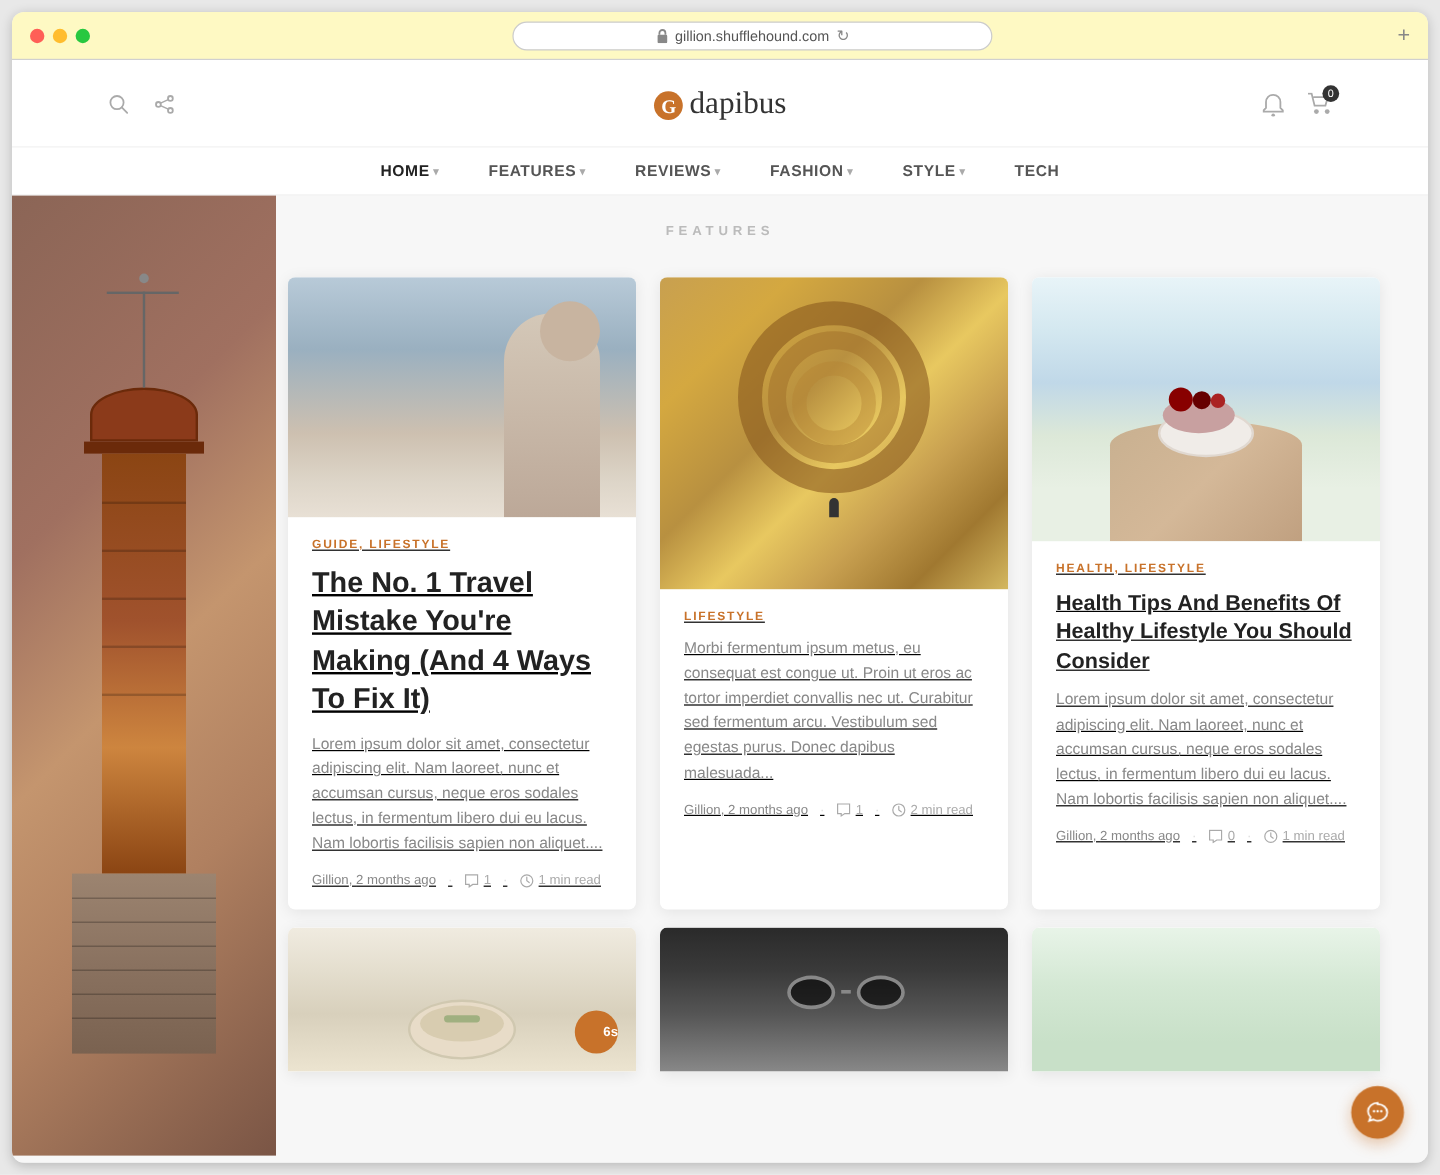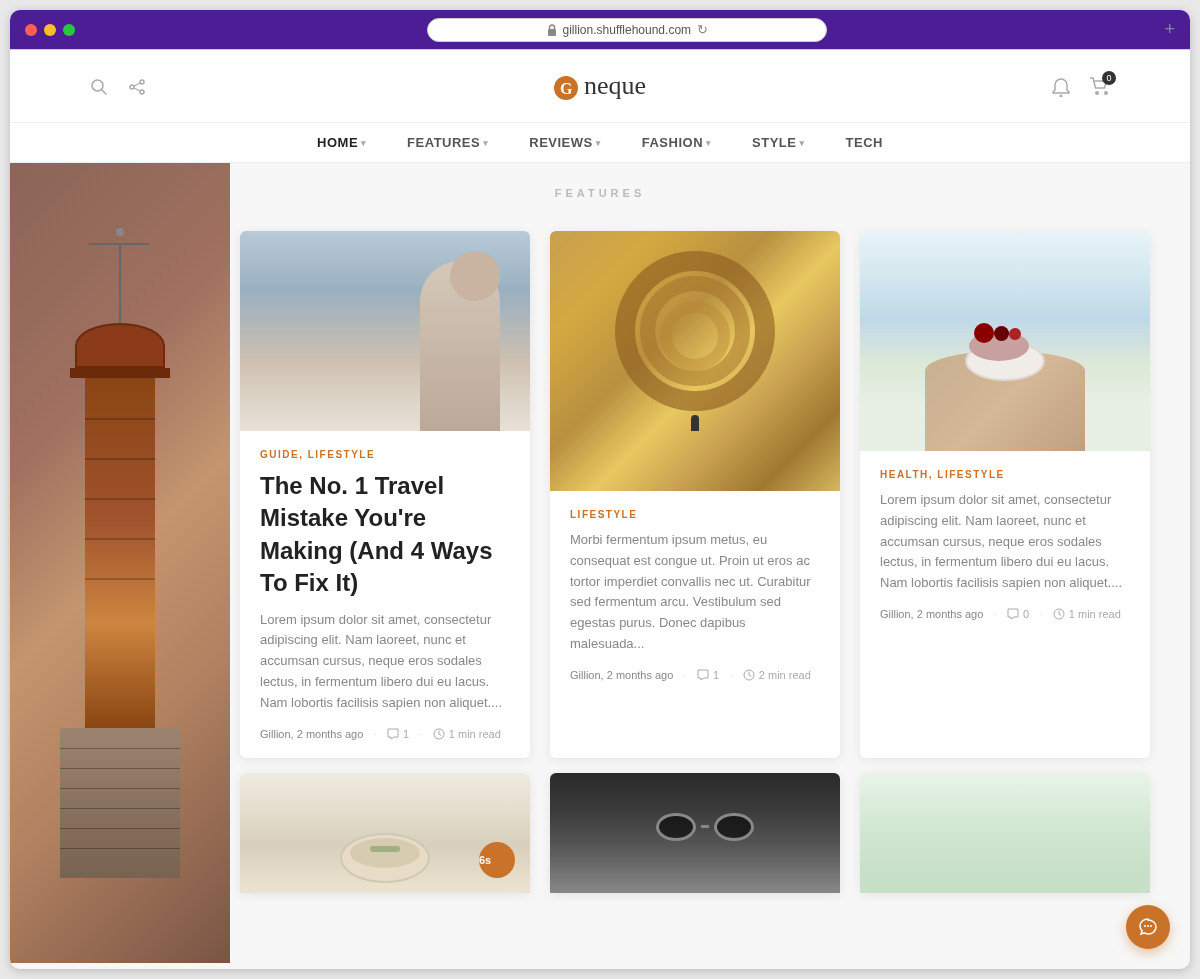--- a/index.html
+++ b/index.html
@@ -18,21 +18,21 @@
       border-radius: 10px;
       margin: 10px;
       height: 959px;
       box-shadow: 0 2px 10px rgba(0,0,0,0.2);
       overflow: hidden;
       display: flex;
       flex-direction: column;
     }
 
     .browser-titlebar {
-      background: #4c1d95;
+      background: #fef9c3;
       height: 40px;
       display: flex;
       align-items: center;
       padding: 0 15px;
       border-bottom: 1px solid #d0d0d0;
       flex-shrink: 0;
     }
 
     .traffic-lights {
       display: flex;
@@ -218,20 +218,21 @@
       text-transform: uppercase;
       z-index: 10;
       padding: 15px 0;
     }
 
     .card {
       background: #fff;
       border-radius: 6px;
       overflow: hidden;
       box-shadow: 0 2px 12px rgba(0,0,0,0.08);
+      text-decoration: underline;
     }
 
     .card-img-placeholder {
       width: 100%;
       height: 200px;
     }
 
     
     .img-woman {
       background: linear-gradient(180deg, #b0c4d4 0%, #8a9fb5 40%, #d4c9be 70%, #e8e0d8 100%);
@@ -300,21 +301,21 @@
     .slideshow-badge {
       position: absolute;
       bottom: 15px;
       right: 15px;
       width: 36px;
       height: 36px;
       background: #c8722a;
       border-radius: 50%;
       display: flex;
       align-items: center;
-      justify-content: flex-start;
+      justify-content: flex-end;
       color: #fff;
       font-size: 11px;
       font-weight: 600;
     }
 
     
     .second-row {
       margin-left: 210px;
       padding: 0 40px 0 20px;
       display: grid;
@@ -400,21 +401,21 @@
         </span>
       </div>
 
       <a class="site-logo">
         <span class="logo-g" style="font-size:28px;">
           <svg width="28" height="28" viewBox="0 0 28 28">
             <circle cx="14" cy="14" r="12" fill="#c8722a"></circle>
             <text x="8" y="20" font-family="Georgia, serif" font-size="16" font-weight="bold" fill="white">G</text>
           </svg>
         </span>
-        <span style="font-family: Georgia, serif; font-size: 26px; color:#333; font-weight: 400; margin-left: 2px;">neque</span>
+        <span style="font-family: Georgia, serif; font-size: 26px; color:#333; font-weight: 400; margin-left: 2px;">dapibus</span>
       </a>
 
       <div class="header-right">
         <span class="header-icon">
           <svg width="18" height="20" viewBox="0 0 18 20" fill="none">
             <path d="M9 2C5.69 2 3 4.69 3 8v5l-2 2v1h16v-1l-2-2V8c0-3.31-2.69-6-6-6z" stroke="#aaa" stroke-width="1.5" fill="none"></path>
             <circle cx="9" cy="19" r="1.5" fill="#aaa"></circle>
           </svg>
         </span>
         <div class="cart-icon-wrap">
@@ -572,20 +573,21 @@
             <div style="position:absolute; bottom:0; left:50%; transform:translateX(-50%); width:160px; height:100px; background:linear-gradient(135deg, #c8b090 0%, #d4b898 50%, #c0a080 100%); border-radius:50% 50% 0 0 / 20% 20% 0 0;"></div>
             <div style="position:absolute; bottom:70px; left:50%; transform:translateX(-50%); width:80px; height:40px; background:#f0ece8; border-radius:50%; border: 2px solid #e0d8d0;"></div>
             <div style="position:absolute; bottom:90px; left:50%; transform:translateX(-60%); width:60px; height:30px; background:#c8a0a0; border-radius:50%;">
               <div style="width:20px; height:20px; background:#880000; border-radius:50%; position:absolute; top:-8px; left:5px;"></div>
               <div style="width:15px; height:15px; background:#660000; border-radius:50%; position:absolute; top:-5px; left:25px;"></div>
               <div style="width:12px; height:12px; background:#aa2222; border-radius:50%; position:absolute; top:-3px; left:40px;"></div>
             </div>
           </div>
           <div class="card-body">
             <div class="card-category">HEALTH, LIFESTYLE</div>
+            <h2 class="card-title" style="cursor:pointer; font-size:18px;">Health Tips And Benefits Of Healthy Lifestyle You Should Consider</h2>
             <p class="card-excerpt">Lorem ipsum dolor sit amet, consectetur adipiscing elit. Nam laoreet, nunc et accumsan cursus, neque eros sodales lectus, in fermentum libero dui eu lacus. Nam lobortis facilisis sapien non aliquet....</p>
             <div class="card-meta">
               <span class="card-meta-author">
                 <span>Gillion</span>,
                 <span>2 months ago</span>
               </span>
               <span class="meta-dot">·</span>
               <span class="meta-item">
                 <svg width="12" height="12" viewBox="0 0 12 12" fill="none">
                   <path d="M1 1h10v8H7l-3 2v-2H1V1z" stroke="#aaa" stroke-width="1" fill="none"></path>

